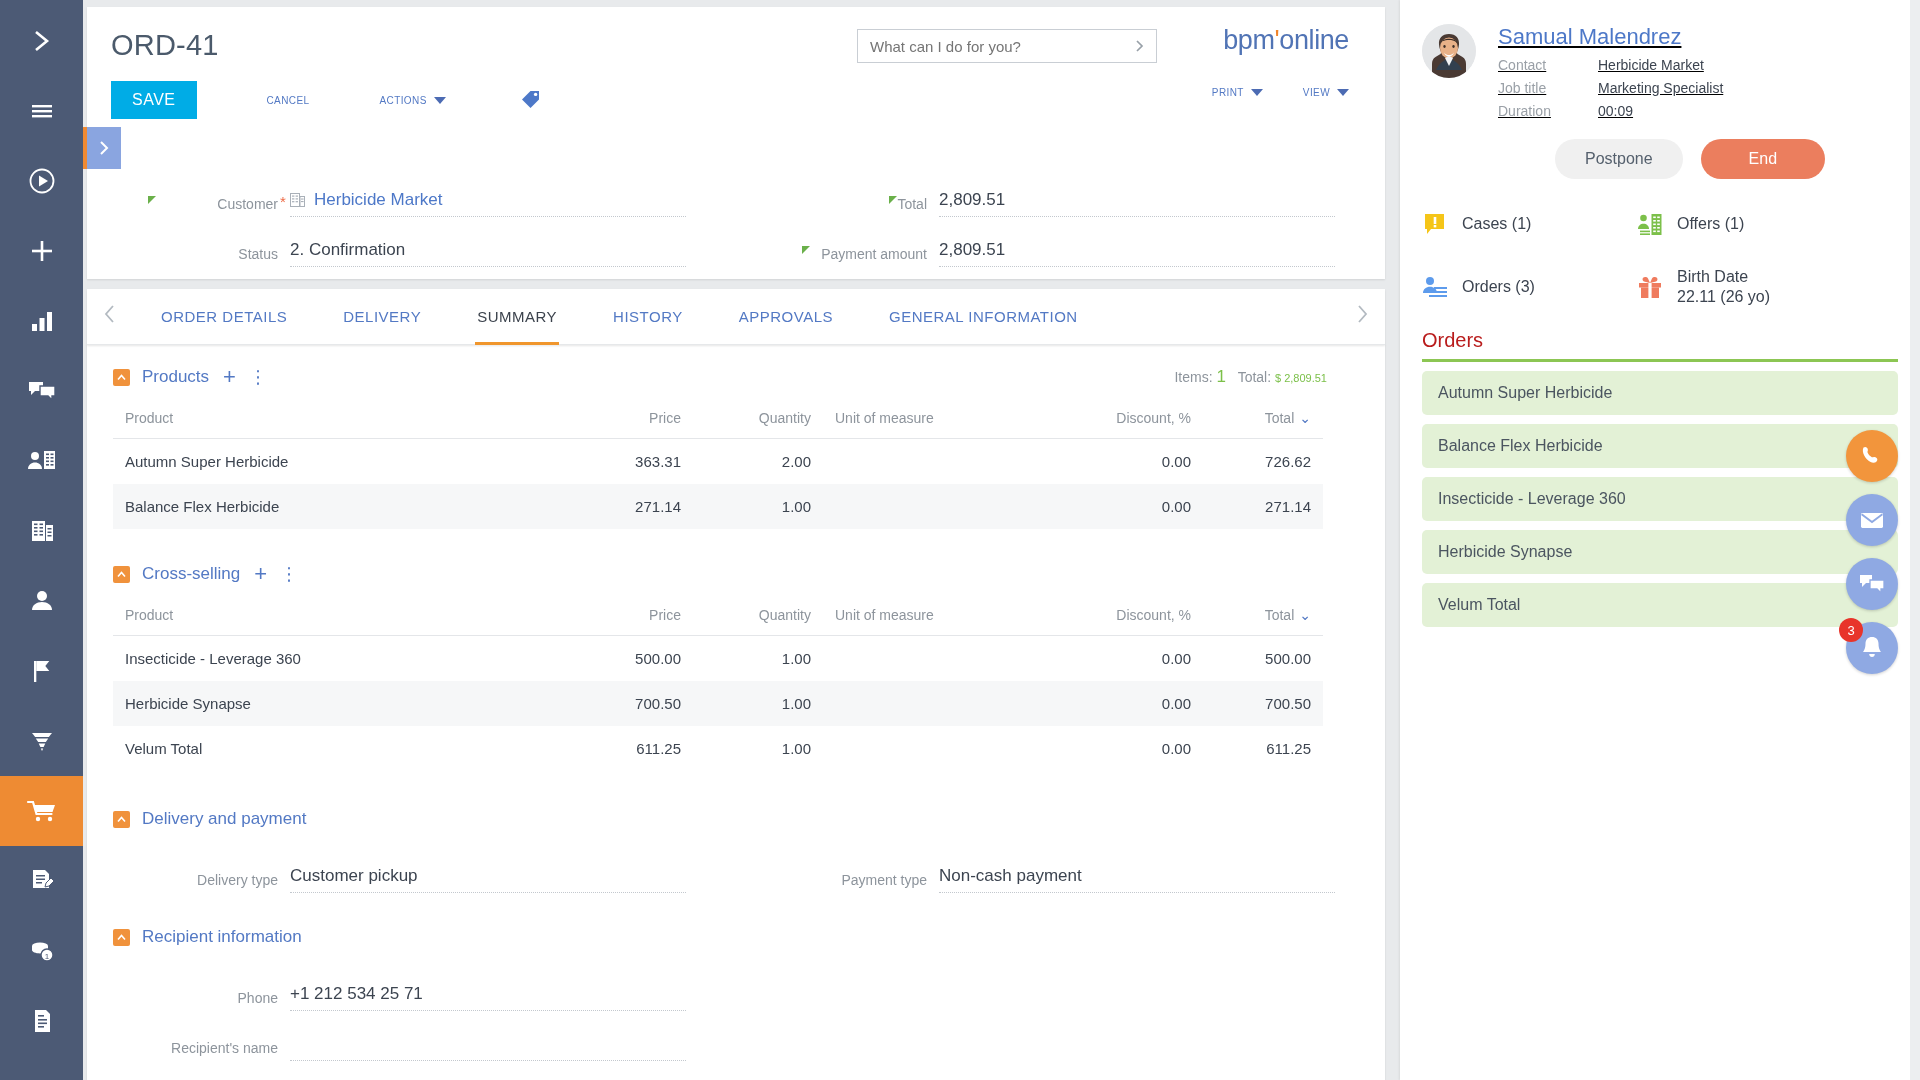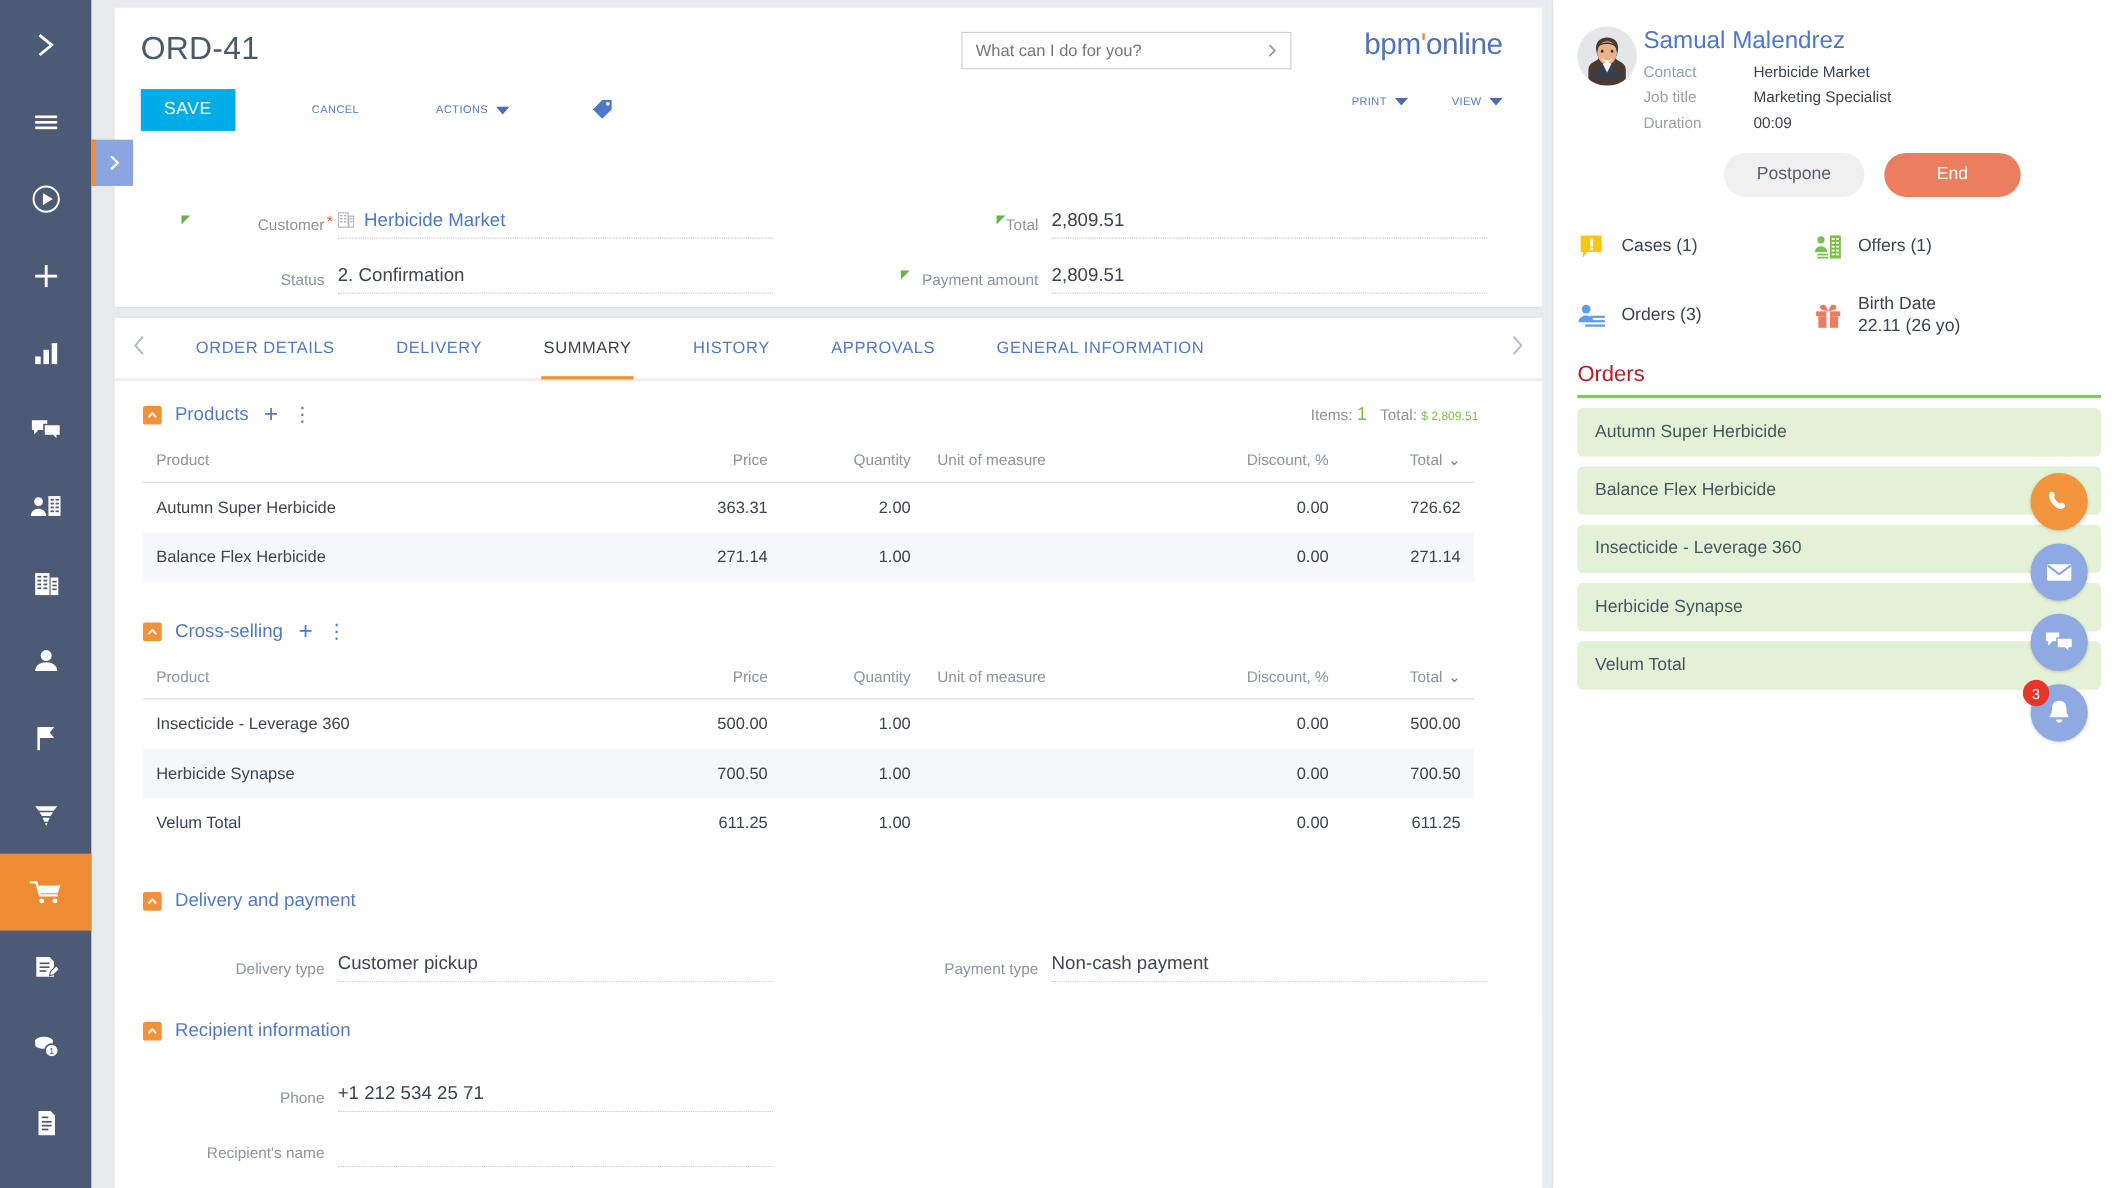--- a/index.html
+++ b/index.html
@@ -34,21 +34,21 @@
     width: 38px; height: 42px;
     background: #8aa5e0;
     border-left: 4px solid #f08a33;
     display: flex; align-items: center; justify-content: center;
     cursor: pointer; z-index: 40;
   }
 
   
   .center {
     width: 1462px; height: 1080px; position: relative;
-    padding: 7px 0 0 21px;
+    padding: 7px 0 0 4px;
   }
   .card {
     background: #fff; width: 1298px;
     box-shadow: 0 1px 2px rgba(0,0,0,.10);
   }
   .header-card { padding: 0 0 0 0; height: 272px; position: relative; }
 
   .title-row { padding: 22px 0 0 24px; display:flex; align-items:flex-start; }
   .rec-title { font-size: 29px; color: #4b5a6b; font-weight: 400; letter-spacing: .2px;}
 
@@ -172,21 +172,21 @@
   }
   .call-search input {
     border: none; outline: none; flex: 1; font-size: 15px; color: #8e959d;
     font-family: inherit; background: transparent;
   }
   .contact-block { display: flex; padding: 24px 0 0 22px; }
   .avatar {
     width: 54px; height: 54px; border-radius: 50%; overflow: hidden;
     background: #e9eaec; flex-shrink: 0;
   }
-  .contact-info { margin-left: 6px; }
+  .contact-info { margin-left: 22px; text-decoration: underline; }
   .contact-name { font-size: 22px; color: #4d78c8; cursor: pointer; }
   .cinfo-row { display: flex; font-size: 14px; margin-top: 7px; }
   .cinfo-label { width: 100px; color: #9aa0a7; }
   .cinfo-val { color: #3c4450; }
   .call-actions { display: flex; gap: 18px; margin: 20px 0 0 155px; }
   .btn-postpone {
     background: #f0f0f0; border: none; border-radius: 22px; padding: 11px 30px;
     font-size: 16px; color: #55606d; cursor: pointer; font-family: inherit;
   }
   .btn-end {

